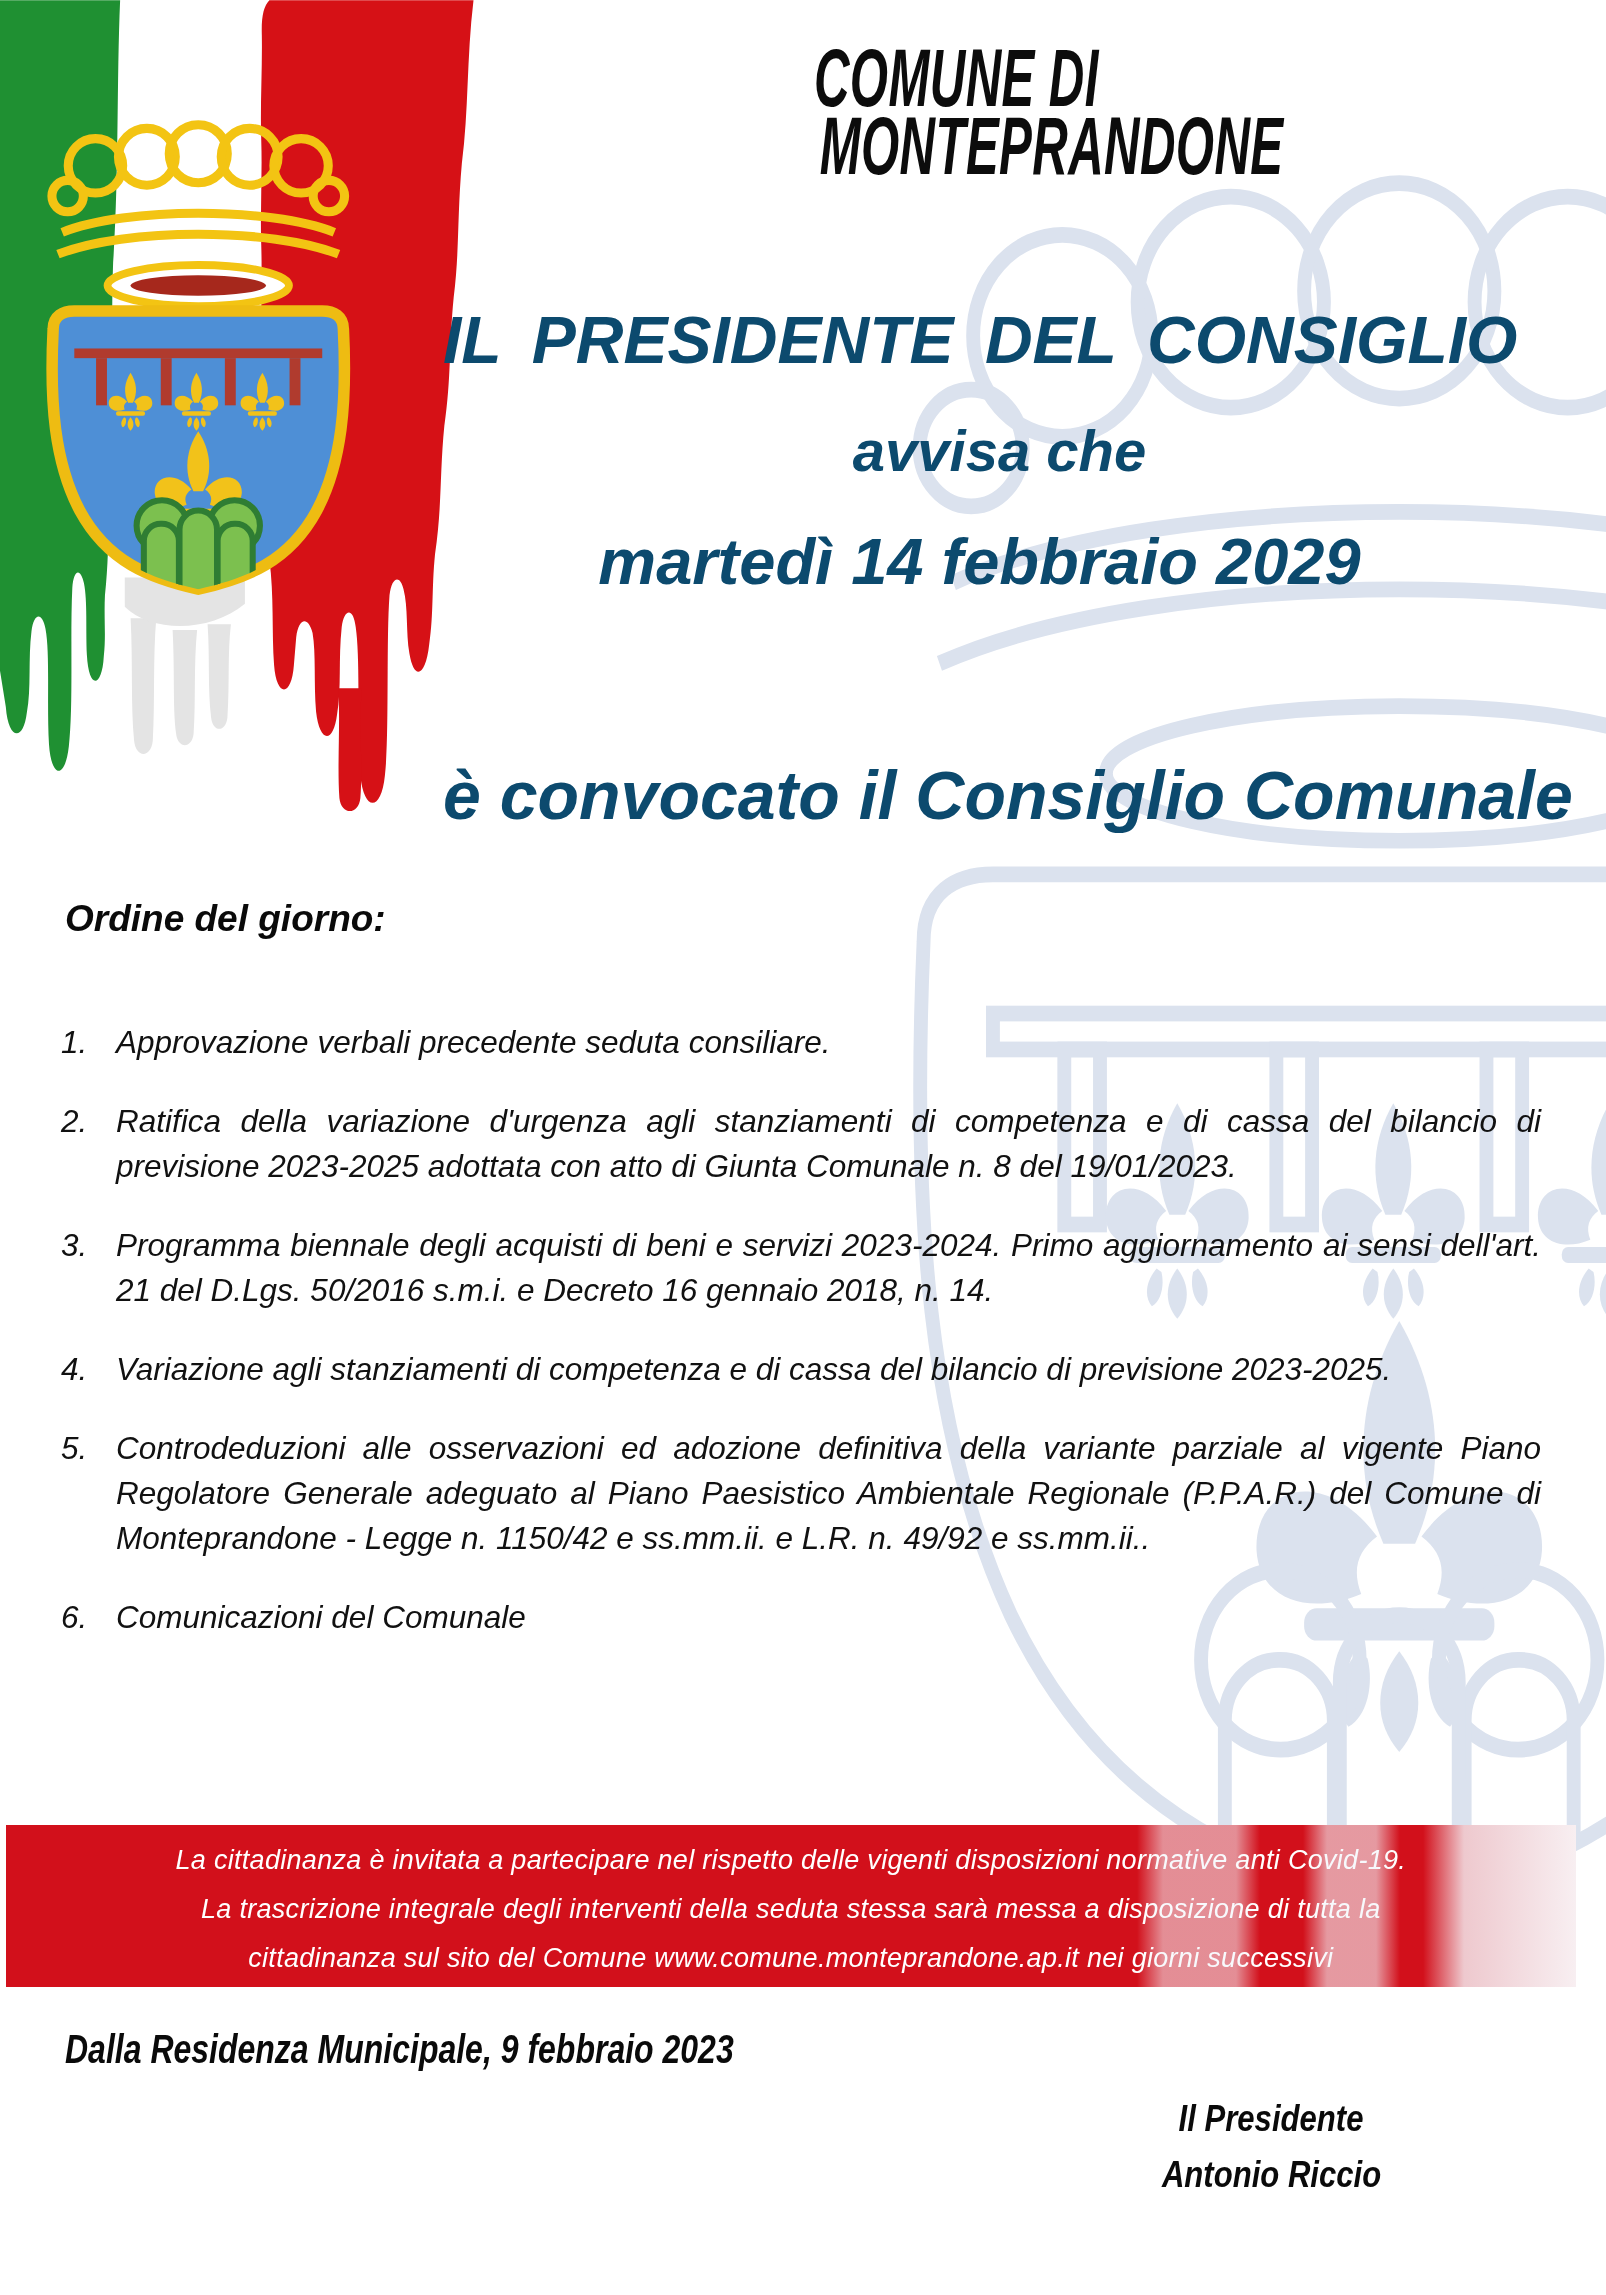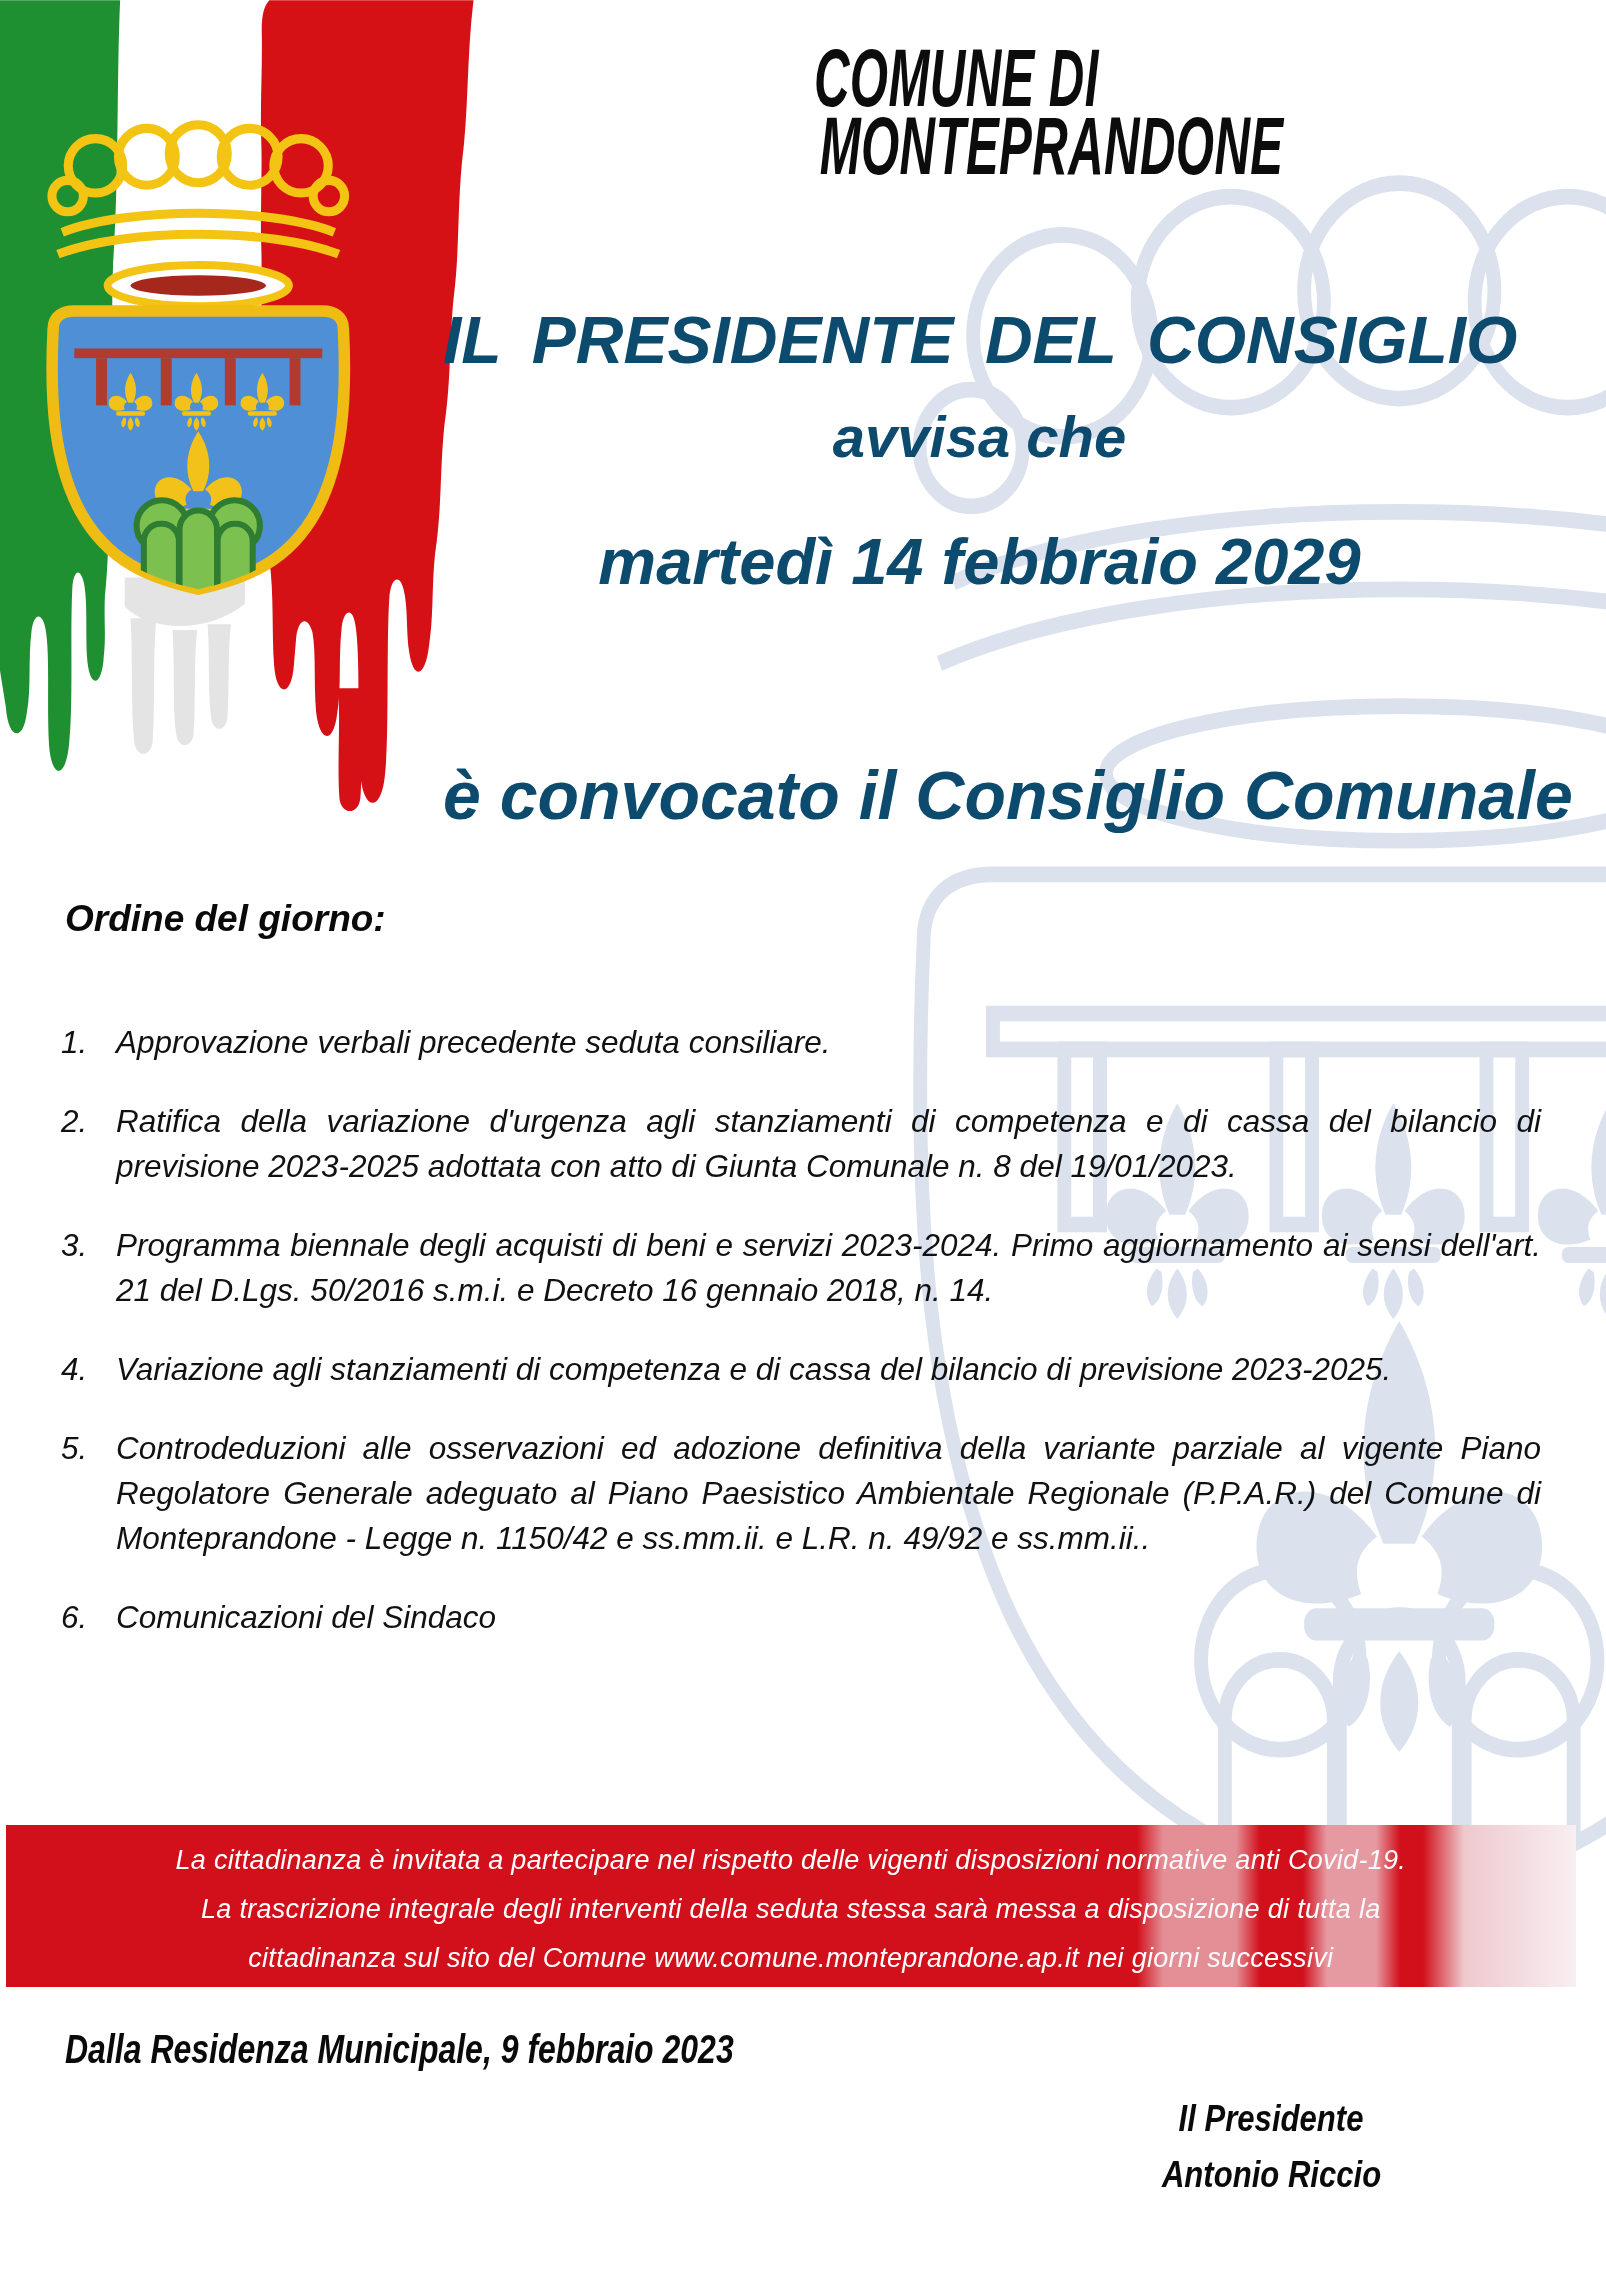--- a/index.html
+++ b/index.html
@@ -22,21 +22,21 @@
 
   
   .title{position:absolute;left:665px;top:44px;width:583px;z-index:3;
          text-align:center;font-weight:bold;font-size:82px;line-height:68px;color:#0c0c0c;}
   .title .cond{display:inline-block;transform:scaleX(0.60);transform-origin:50% 50%;white-space:nowrap;letter-spacing:0.6px;}
 
   
   .h{position:absolute;left:443px;width:1073px;text-align:center;z-index:3;
      font-weight:bold;color:#0c4a6e;white-space:nowrap;line-height:1;}
   .h1{top:307px;font-size:66px;word-spacing:13px;}
-  .h2{top:408px;font-size:58px;}
+  .h2{top:422px;font-size:58px;padding-left:20px;}
   .h3{top:529px;font-size:65px;}
   .h4{top:648px;font-size:63px;}
   .h4 .small{font-size:48px;}
   .h5{top:761px;font-size:68px;}
 
   
   .agenda-title{position:absolute;left:65px;top:898px;z-index:3;
                 font-size:37px;font-weight:bold;color:#0a0a0a;}
   .agenda{position:absolute;left:61px;top:1020px;width:1480px;z-index:3;
           font-size:31.5px;line-height:45px;color:#111;}
@@ -226,21 +226,21 @@
     <div class="item">
       <div class="num">4.</div>
       <div class="txt">Variazione agli stanziamenti di competenza e di cassa del bilancio di previsione 2023-2025.</div>
     </div>
     <div class="item">
       <div class="num">5.</div>
       <div class="txt">Controdeduzioni alle osservazioni ed adozione definitiva della variante parziale al vigente Piano Regolatore Generale adeguato al Piano Paesistico Ambientale Regionale (P.P.A.R.) del Comune di Monteprandone - Legge n. 1150/42 e ss.mm.ii. e L.R. n. 49/92 e ss.mm.ii..</div>
     </div>
     <div class="item">
       <div class="num">6.</div>
-      <div class="txt">Comunicazioni del Sindaco</div>
+      <div class="txt">Comunicazioni del Comunale</div>
     </div>
   </div>
 
   <div class="banner">
     <div class="bline">La cittadinanza è invitata a partecipare nel rispetto delle vigenti disposizioni normative anti Covid-19.</div>
     <div class="bline">La trascrizione integrale degli interventi della seduta stessa sarà messa a disposizione di tutta la</div>
     <div class="bline">cittadinanza sul sito del Comune www.comune.monteprandone.ap.it nei giorni successivi</div>
     <div class="banner-streaks"></div>
   </div>
 

